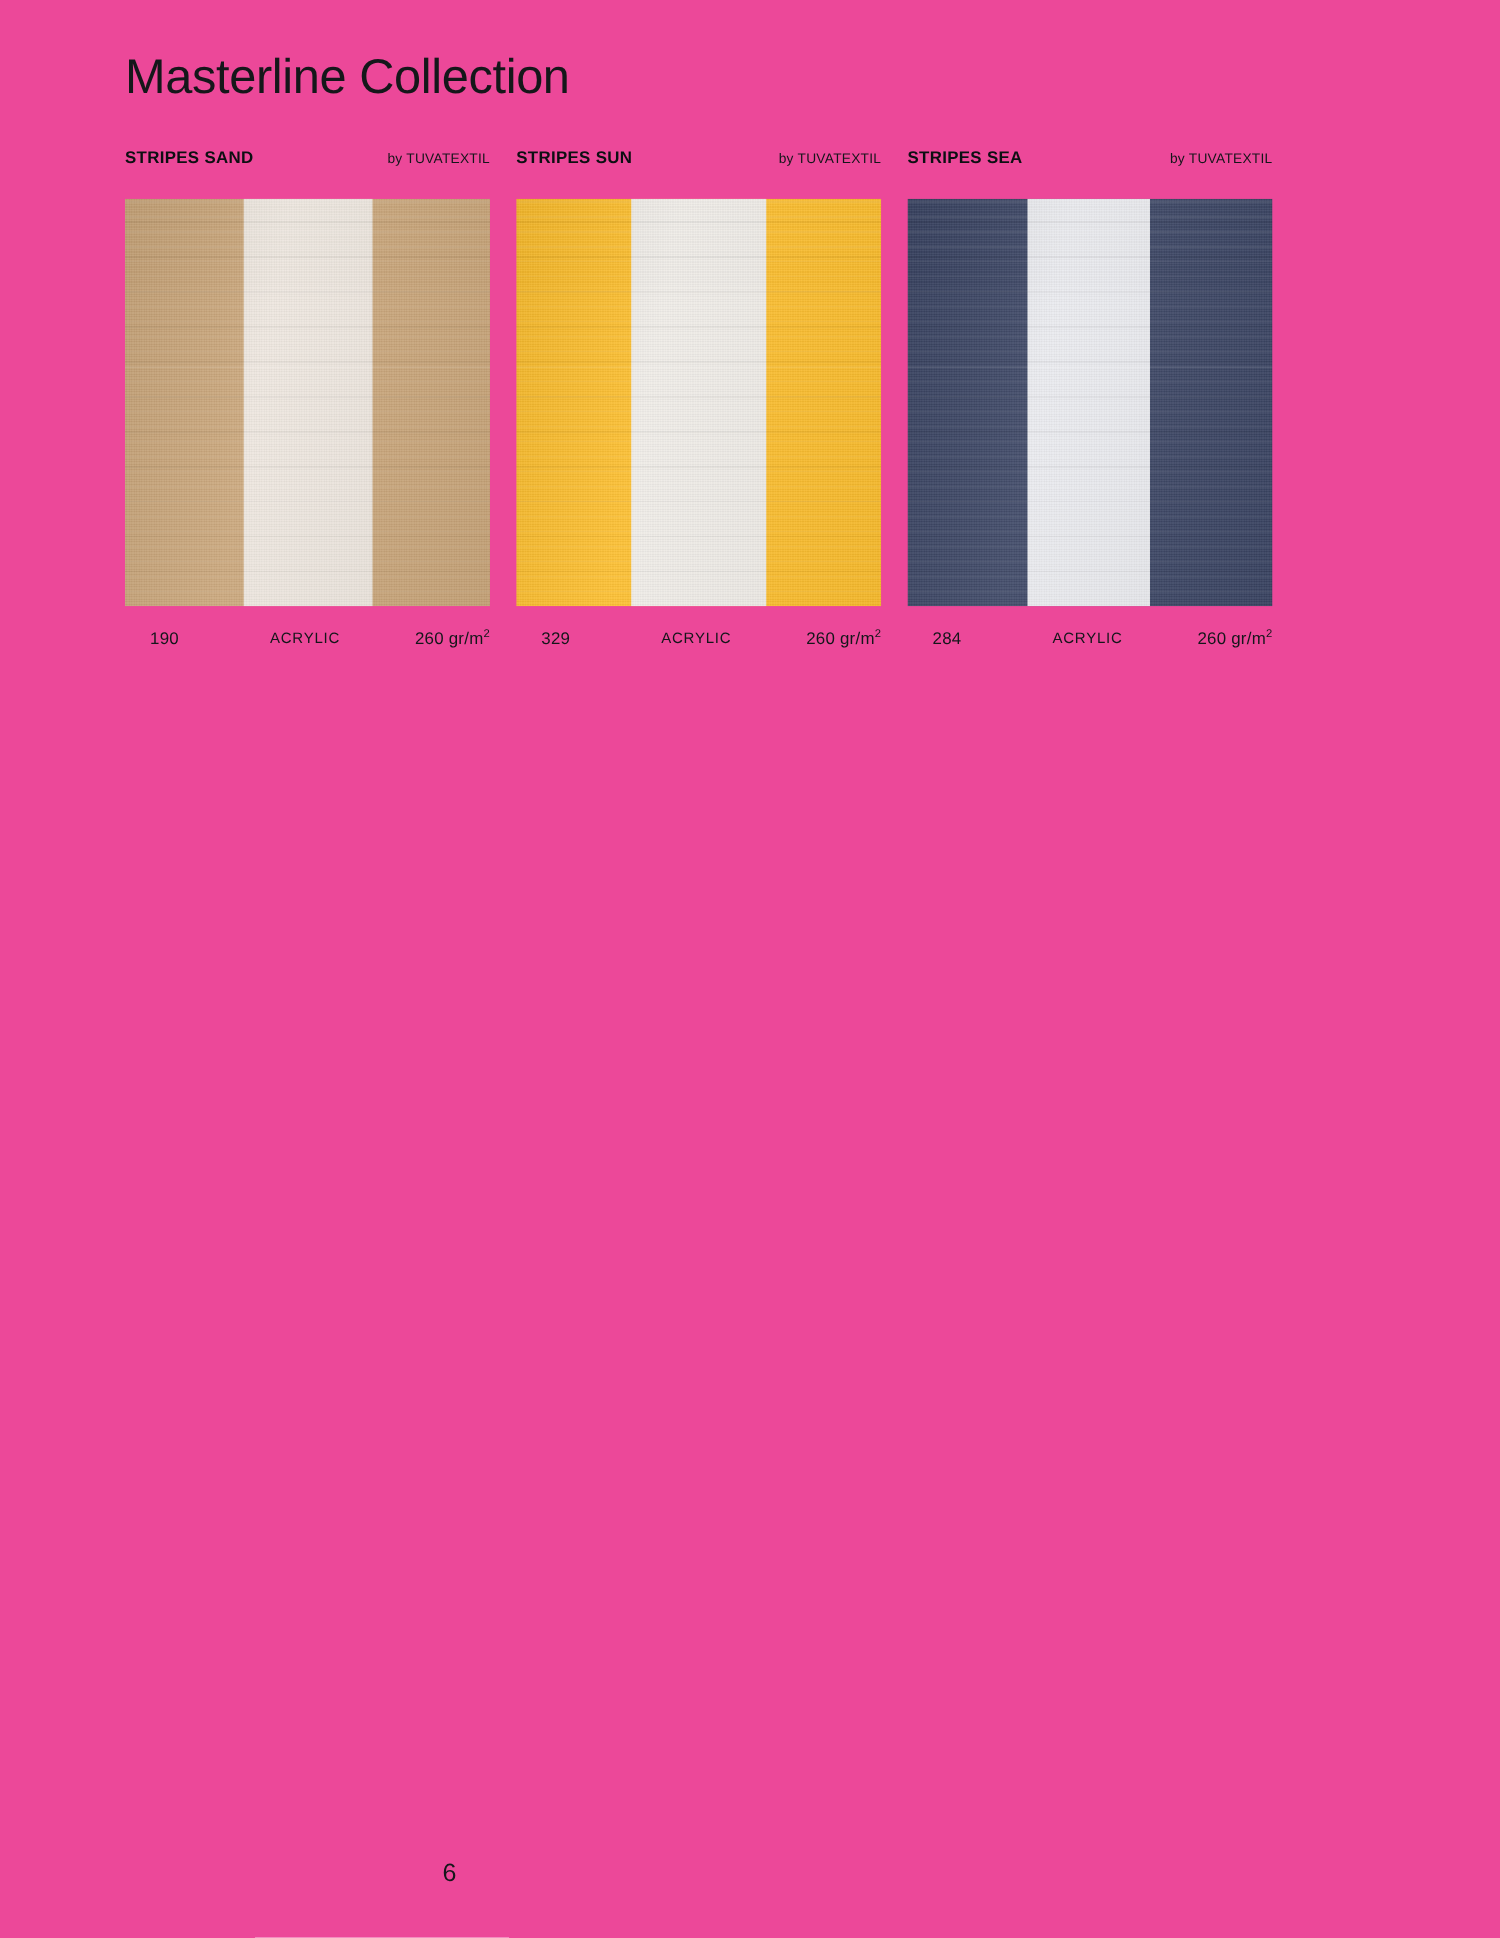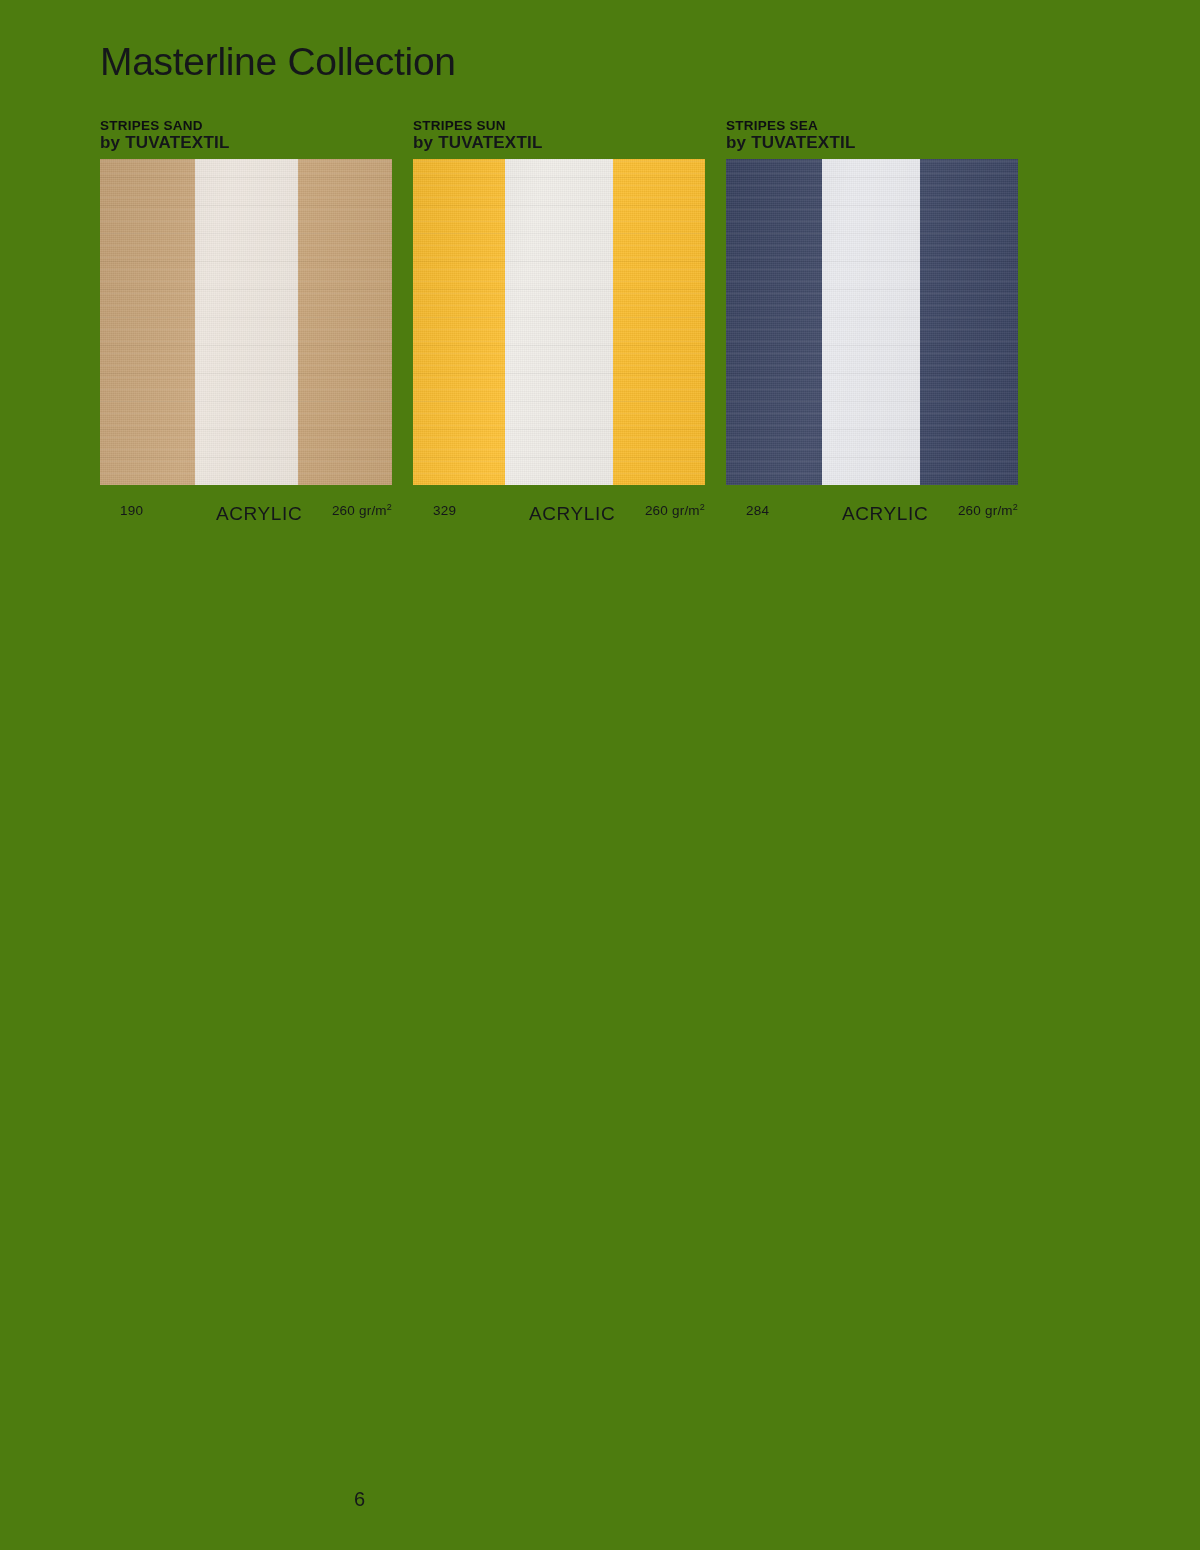--- a/index.html
+++ b/index.html
@@ -13,21 +13,21 @@
     position: relative;
     font-family: "Liberation Sans", sans-serif;
     color: #111111;
     -webkit-font-smoothing: antialiased;
     overflow: hidden;
   }
 
   .page {
     position: absolute;
     inset: 0;
-    background: #4d7c0f;
+    background: #ec4899;
     text-align: right;
   }
 
   
   .page-title {
     position: absolute;
     left: 100px;
     top: 40px;
     font-size: 39px;
     font-weight: 400;
@@ -51,32 +51,31 @@
     display: flex;
     flex-direction: column;
   }
 
   .card-header {
     display: flex;
     justify-content: space-between;
     align-items: baseline;
     height: 22px;
     margin-bottom: 19px;
-    flex-direction: column;
   }
   .card-name {
     font-size: 13.5px;
     font-weight: 700;
     letter-spacing: 0.25px;
     color: #0d0f12;
     white-space: nowrap;
   }
   .card-brand {
-    font-size: 17px;
-    font-weight: 700;
+    font-size: 11px;
+    font-weight: 400;
     letter-spacing: 0.2px;
     color: #14161a;
     white-space: nowrap;
   }
 
   
   .fabric {
     position: relative;
     width: 292px;
     height: 326px;
@@ -149,21 +148,21 @@
     font-size: 13.5px;
     font-weight: 400;
     letter-spacing: 0.2px;
     color: #14161a;
     white-space: nowrap;
     margin-left: 20px;
   }
   .cap-material {
     position: absolute;
     left: 116px;
-    font-size: 19px;
+    font-size: 12px;
     font-weight: 400;
     letter-spacing: 0.6px;
     color: #14161a;
     white-space: nowrap;
   }
   .cap-weight {
     position: absolute;
     right: 0;
     font-size: 13.5px;
     font-weight: 400;

